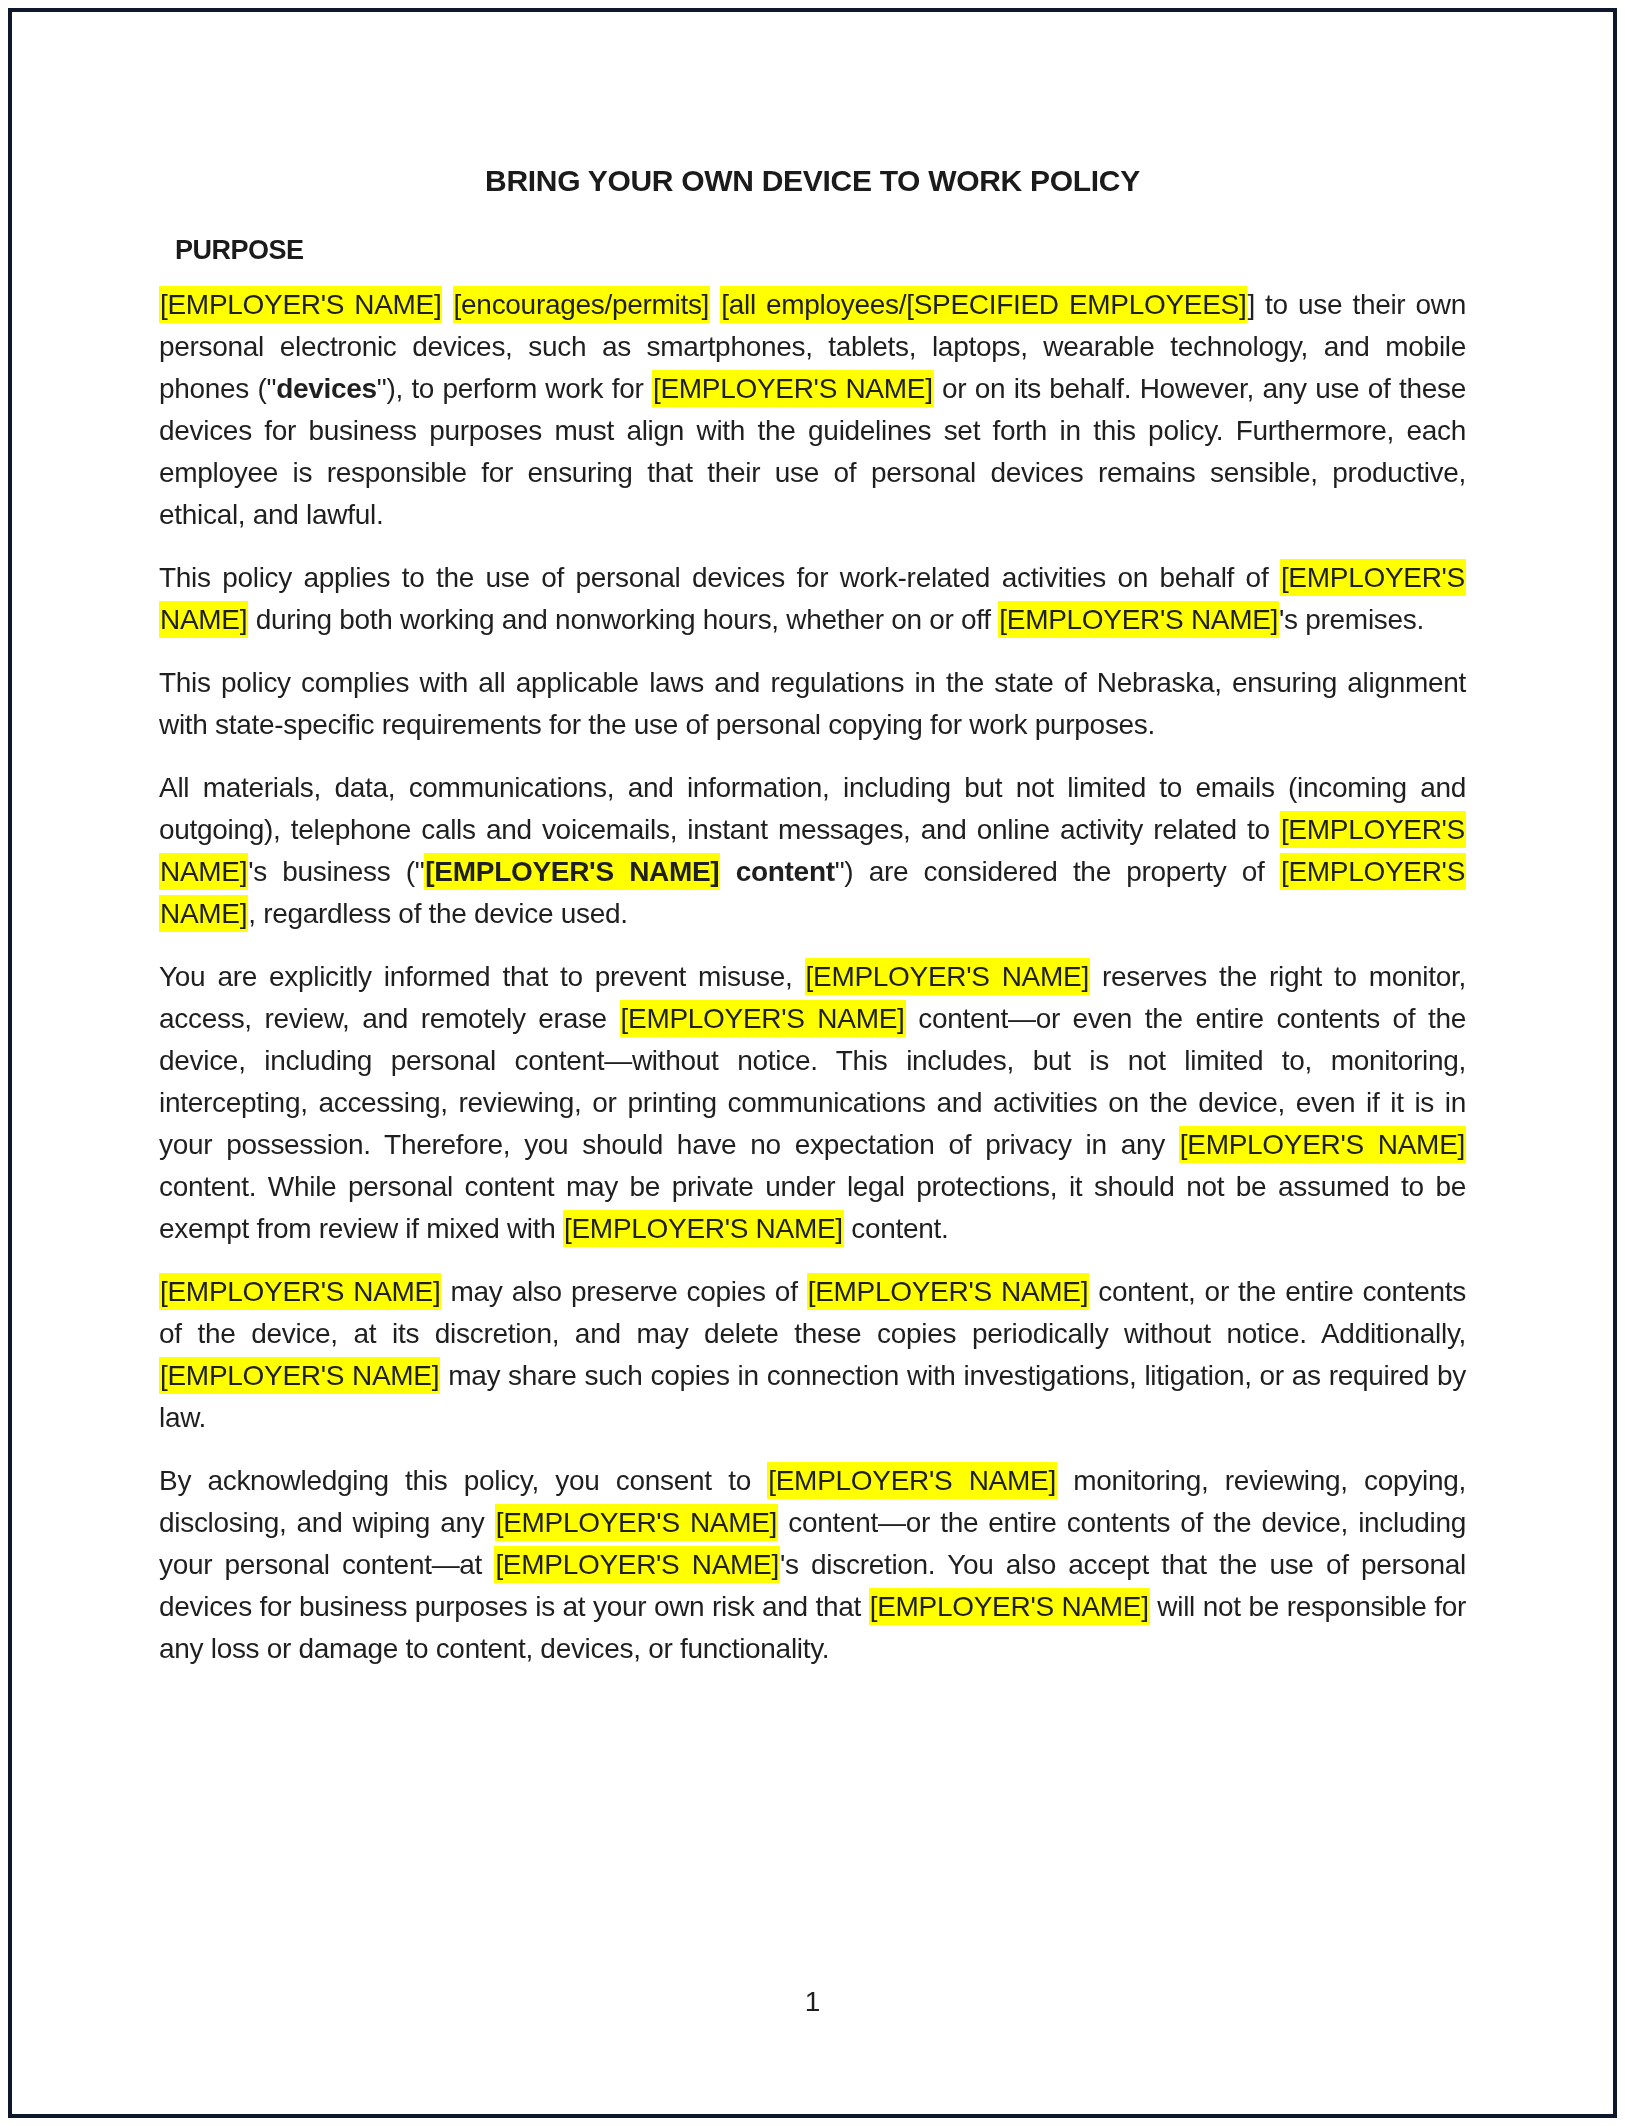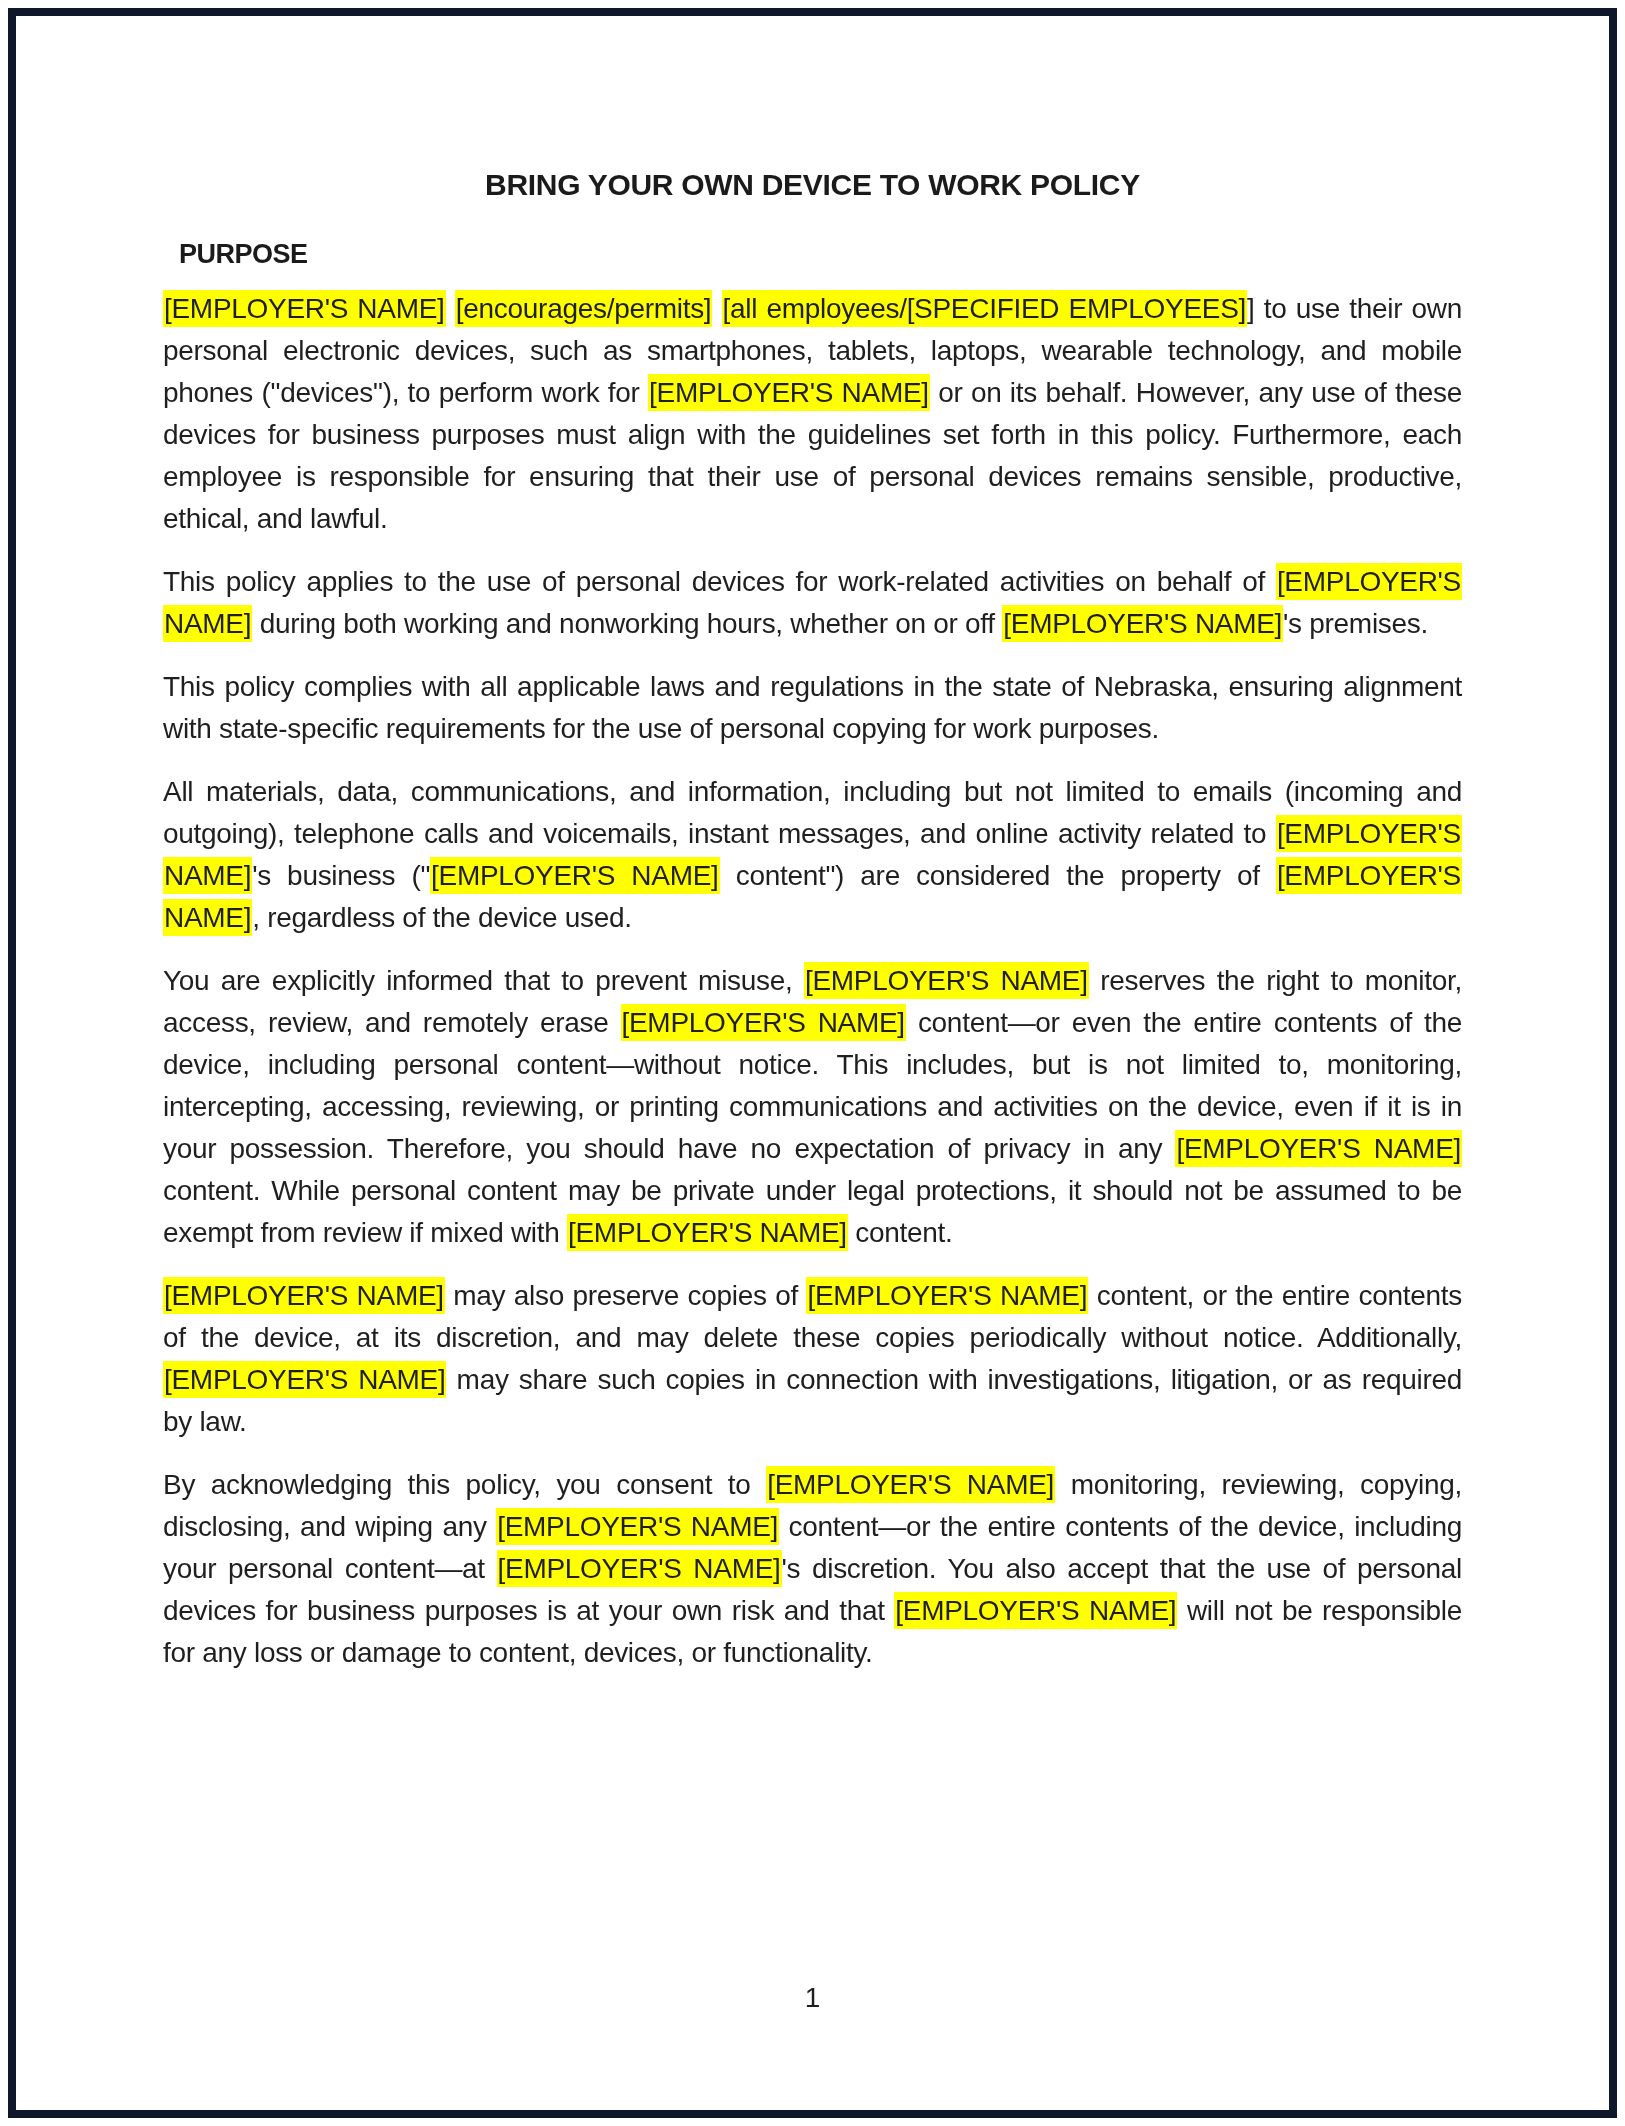--- a/index.html
+++ b/index.html
@@ -15,21 +15,21 @@
     font-family: "Liberation Sans", sans-serif;
     color: #1f1f1f;
   }
   .page {
     position: absolute;
     left: 8px;
     top: 8px;
     width: 1609px;
     height: 2110px;
     box-sizing: border-box;
-    border: 8px solid #0f172a;
+    border: 4px solid #0f172a;
     background: #ffffff;
     padding: 150px 147px 0 147px;
   }
   h1.doc-title {
     font-size: 30px;
     line-height: 38px;
     font-weight: 700;
     text-align: center;
     letter-spacing: -0.3px;
     margin: 0 0 14px 0;
@@ -51,21 +51,21 @@
     text-align: justify;
     color: #1f1f1f;
   }
   .hl {
     background: #ffff00;
     padding: 3px 1px;
     -webkit-box-decoration-break: clone;
     box-decoration-break: clone;
   }
   .b {
-    font-weight: 400;
+    font-weight: 700;
   }
   .pagenum {
     position: absolute;
     left: 0;
     right: 0;
     bottom: 96px;
     text-align: center;
     font-size: 28px;
     color: #1f1f1f;
   }

